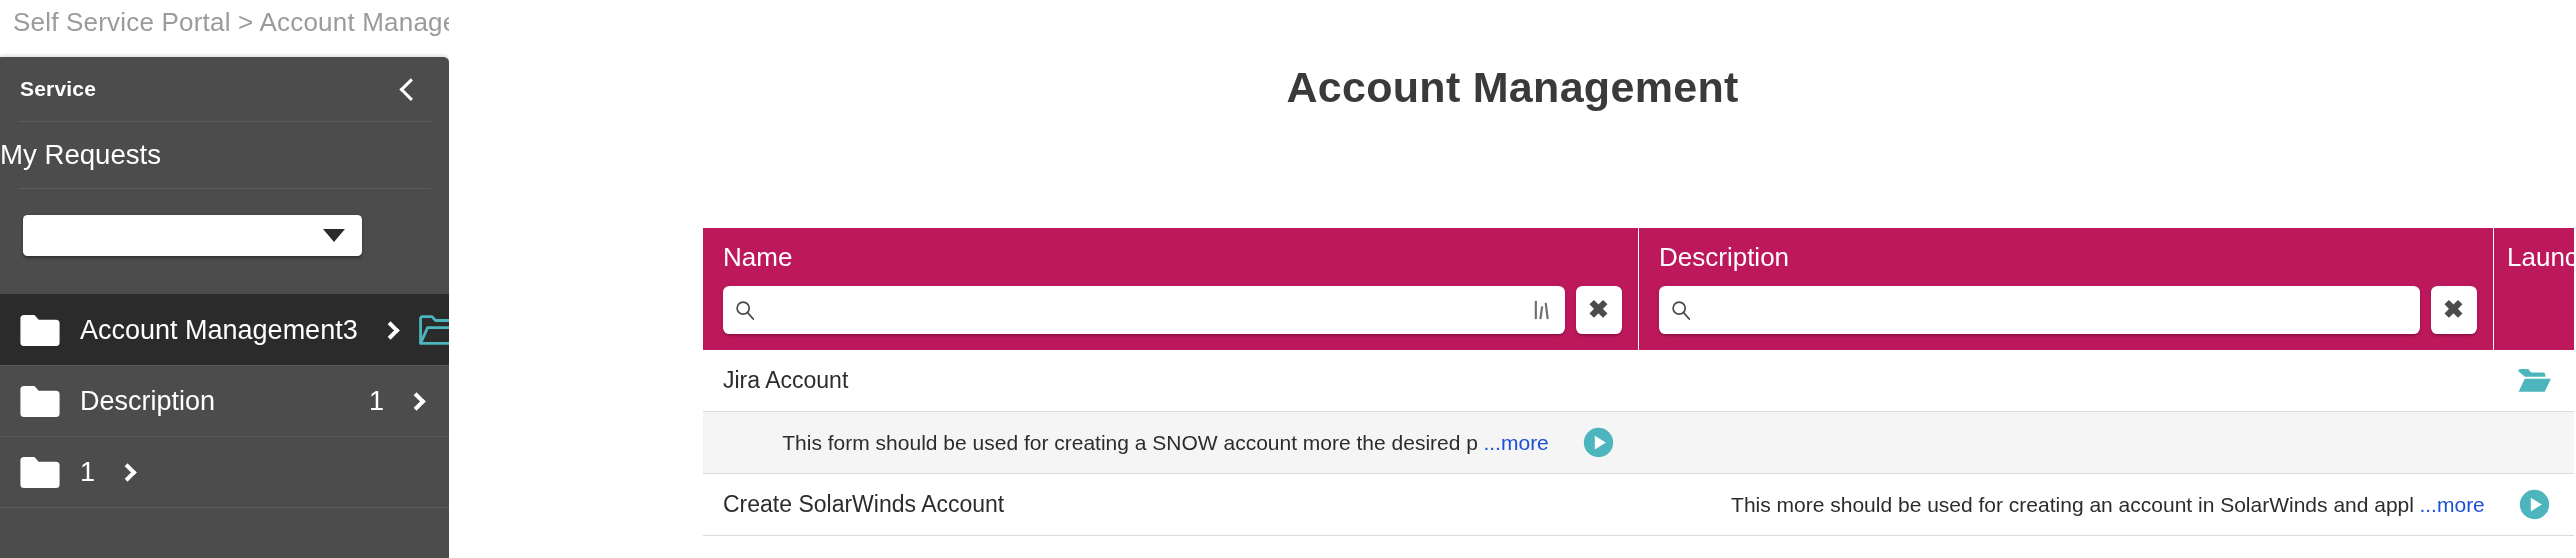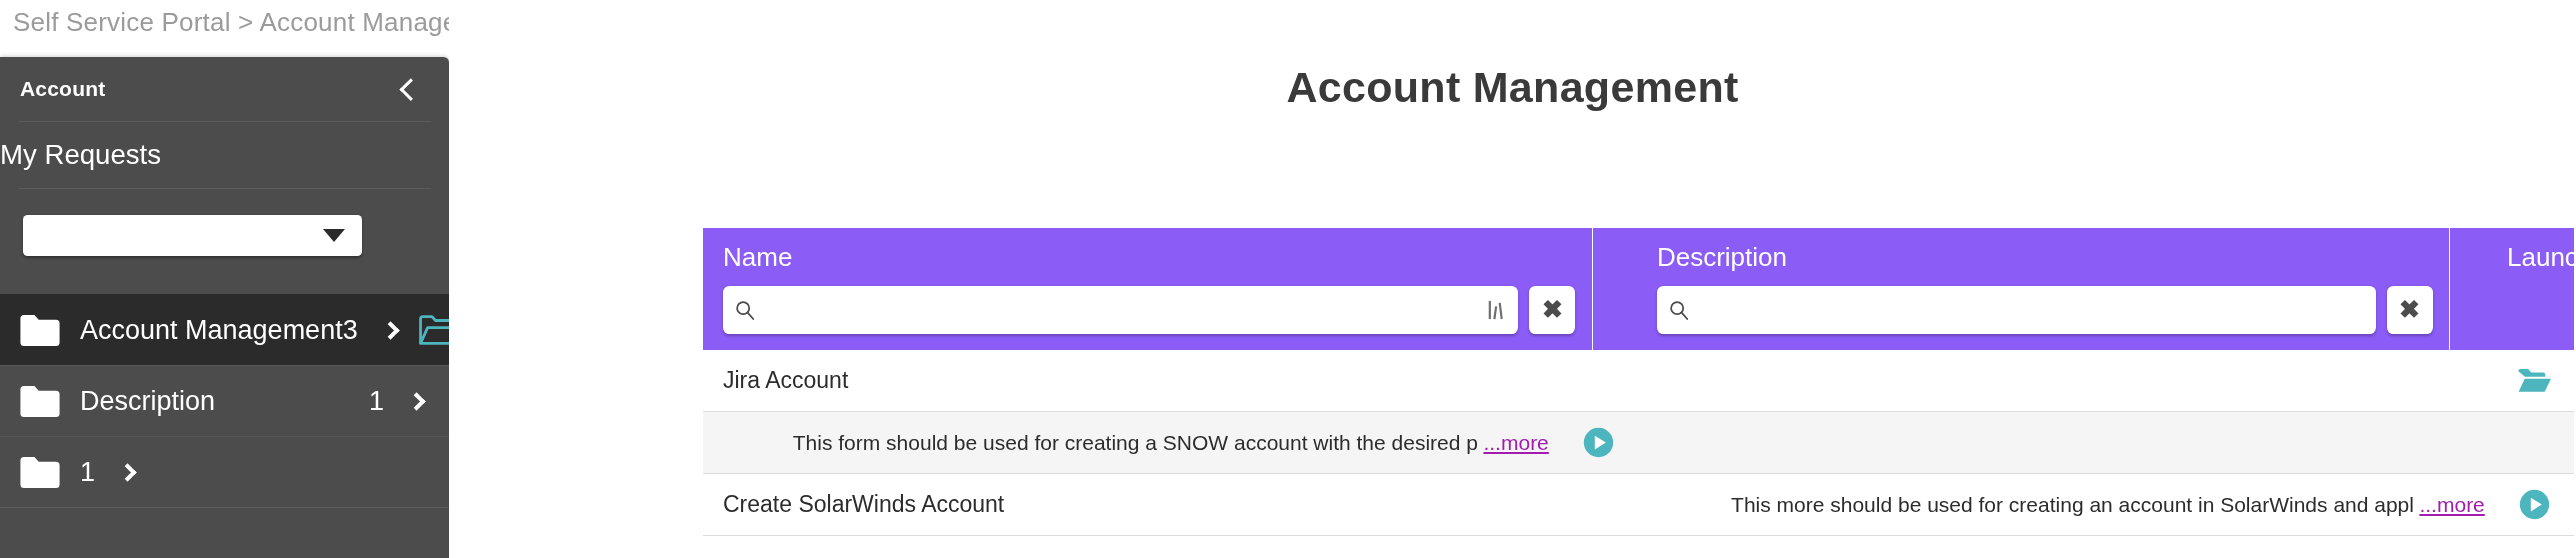--- a/index.html
+++ b/index.html
@@ -197,23 +197,22 @@
   
   .table {
     position: absolute;
     left: 254px;
     top: 228px;
     width: 1871px;
   }
 
   .thead {
     display: flex;
-    background: #8b5cf6;
+    background: #be185d;
     height: 122px;
-    gap: 44px;
   }
   .th {
     position: relative;
     padding: 9.2px 16.5px 0 20px;
     border-right: 1.8px solid #ffffff;
   }
   .th:last-child { border-right: none; }
   .th-name  { width: 936px; }
   .th-desc  { width: 855px; }
   .th-launch{ width: 80px; padding-left: 13px; border-right: none; }
@@ -290,22 +289,21 @@
   .td-desc {
     width: 855px;
     font-size: 21px;
     color: #2c2c2c;
     text-align: right;
     white-space: nowrap;
     overflow: hidden;
     padding-right: 9.2px;
   }
   .more-link {
-    color: #a21caf;
-    text-decoration: underline;
+    color: #1d4ed8;
     cursor: pointer;
     margin-left: 5.5px;
   }
   .td-launch {
     width: 80px;
     display: flex;
     align-items: center;
     justify-content: center;
     padding: 0;
   }
@@ -314,21 +312,21 @@
 </head>
 <body>
 
 <div id="root">
 
   <div class="breadcrumb">Self Service Portal &gt; Account Management</div>
 
   <aside class="sidebar">
 
     <div class="sidebar-header">
-      <span class="sidebar-header-title">Account</span>
+      <span class="sidebar-header-title">Service</span>
       <span class="collapse-btn">
         <span class="chev-left"></span>
       </span>
     </div>
 
     <div class="sidebar-divider"></div>
 
     <div class="my-requests">
       <span>My Requests</span>
     </div>
@@ -436,21 +434,21 @@
         <div class="td td-launch">
           <svg class="launch-icon" viewBox="0 0 26 20">
             <path fill="#4cb5bd" d="M1 3.1A1.6 1.6 0 0 1 2.6 1.5h5.7l2.2 2.6h8.9a1.6 1.6 0 0 1 1.6 1.6v1.6H5.9z"></path>
             <path fill="#4cb5bd" d="M1.2 18.3 5.8 8.7h19.4l-4.6 9.6z"></path>
           </svg>
         </div>
       </div>
 
       <div class="trow alt">
         <div class="td td-desc">
-          <span>This form should be used for creating a SNOW account with the desired p</span><span class="more-link">...more</span>
+          <span>This form should be used for creating a SNOW account more the desired p</span><span class="more-link">...more</span>
         </div>
         <div class="td td-launch">
           <svg class="launch-icon" viewBox="0 0 36 36">
             <circle cx="18" cy="18" r="16" fill="#4cb5bd"></circle>
             <path fill="#ffffff" d="M14 10.5 26 18l-12 7.5z"></path>
           </svg>
         </div>
       </div>
 
       <div class="trow">

